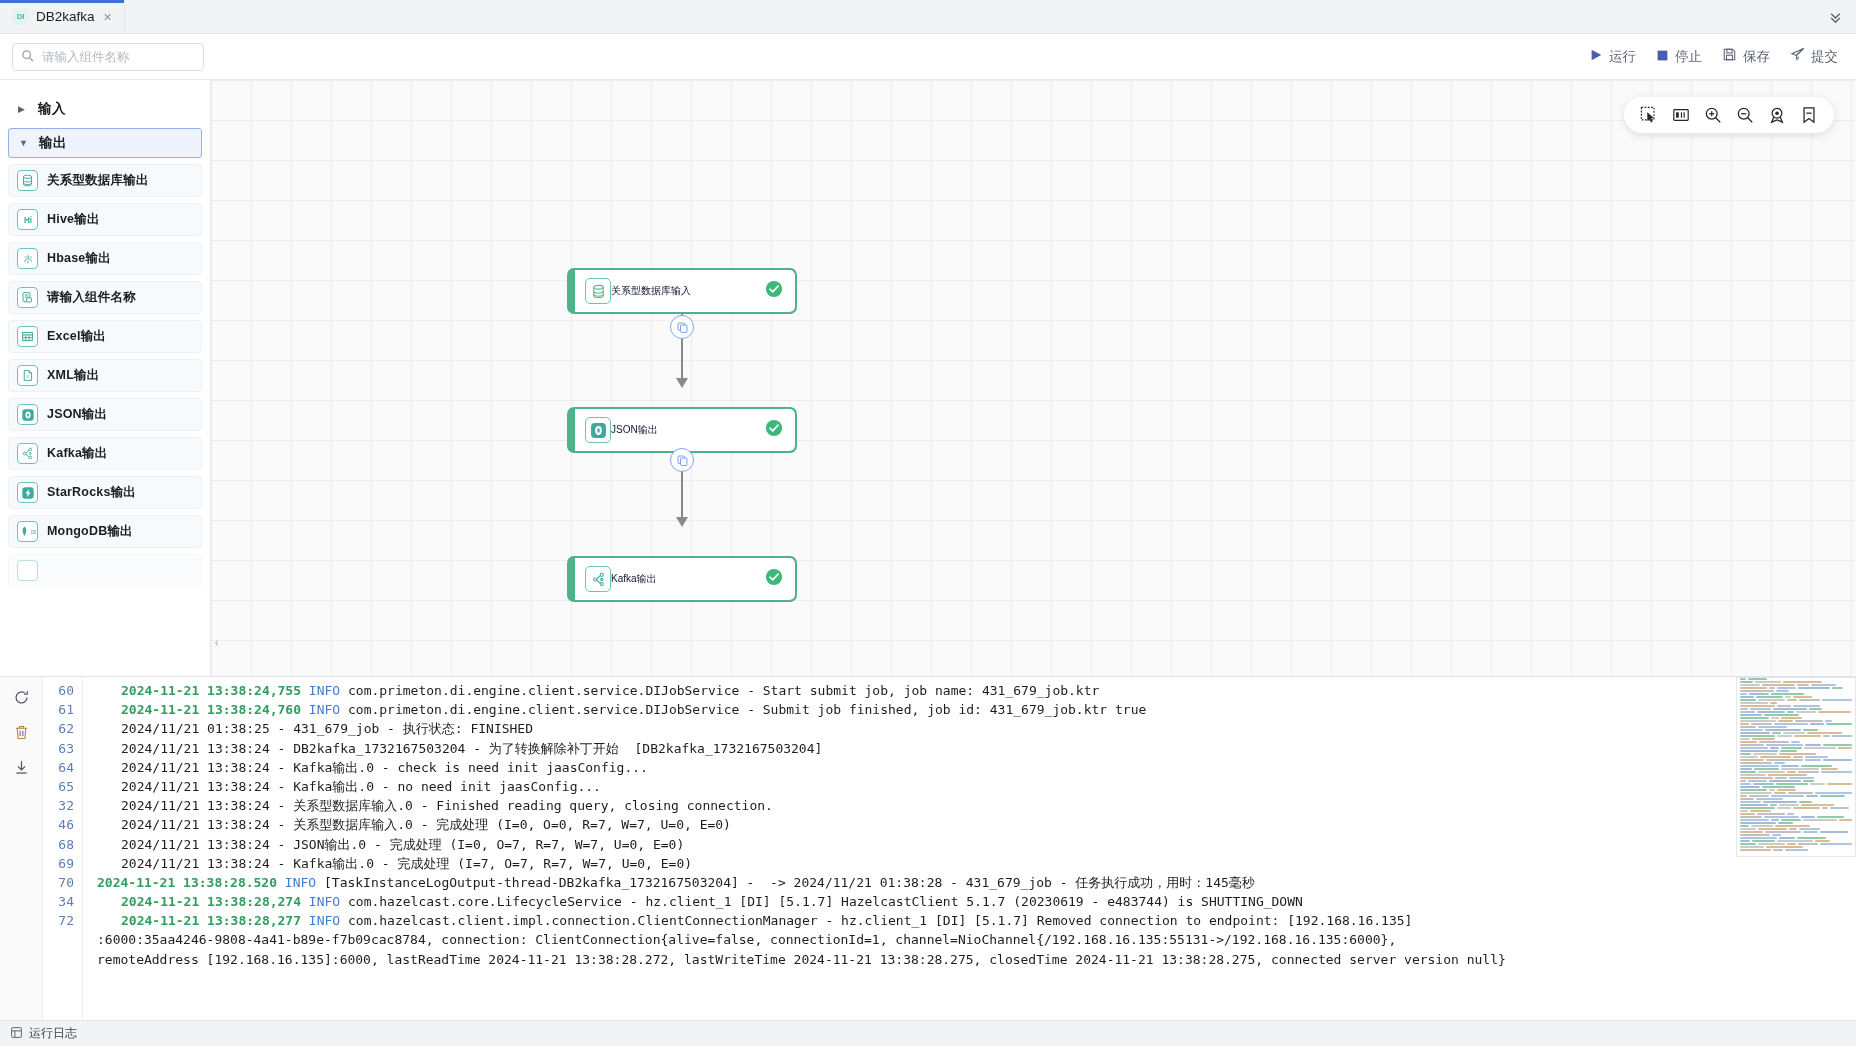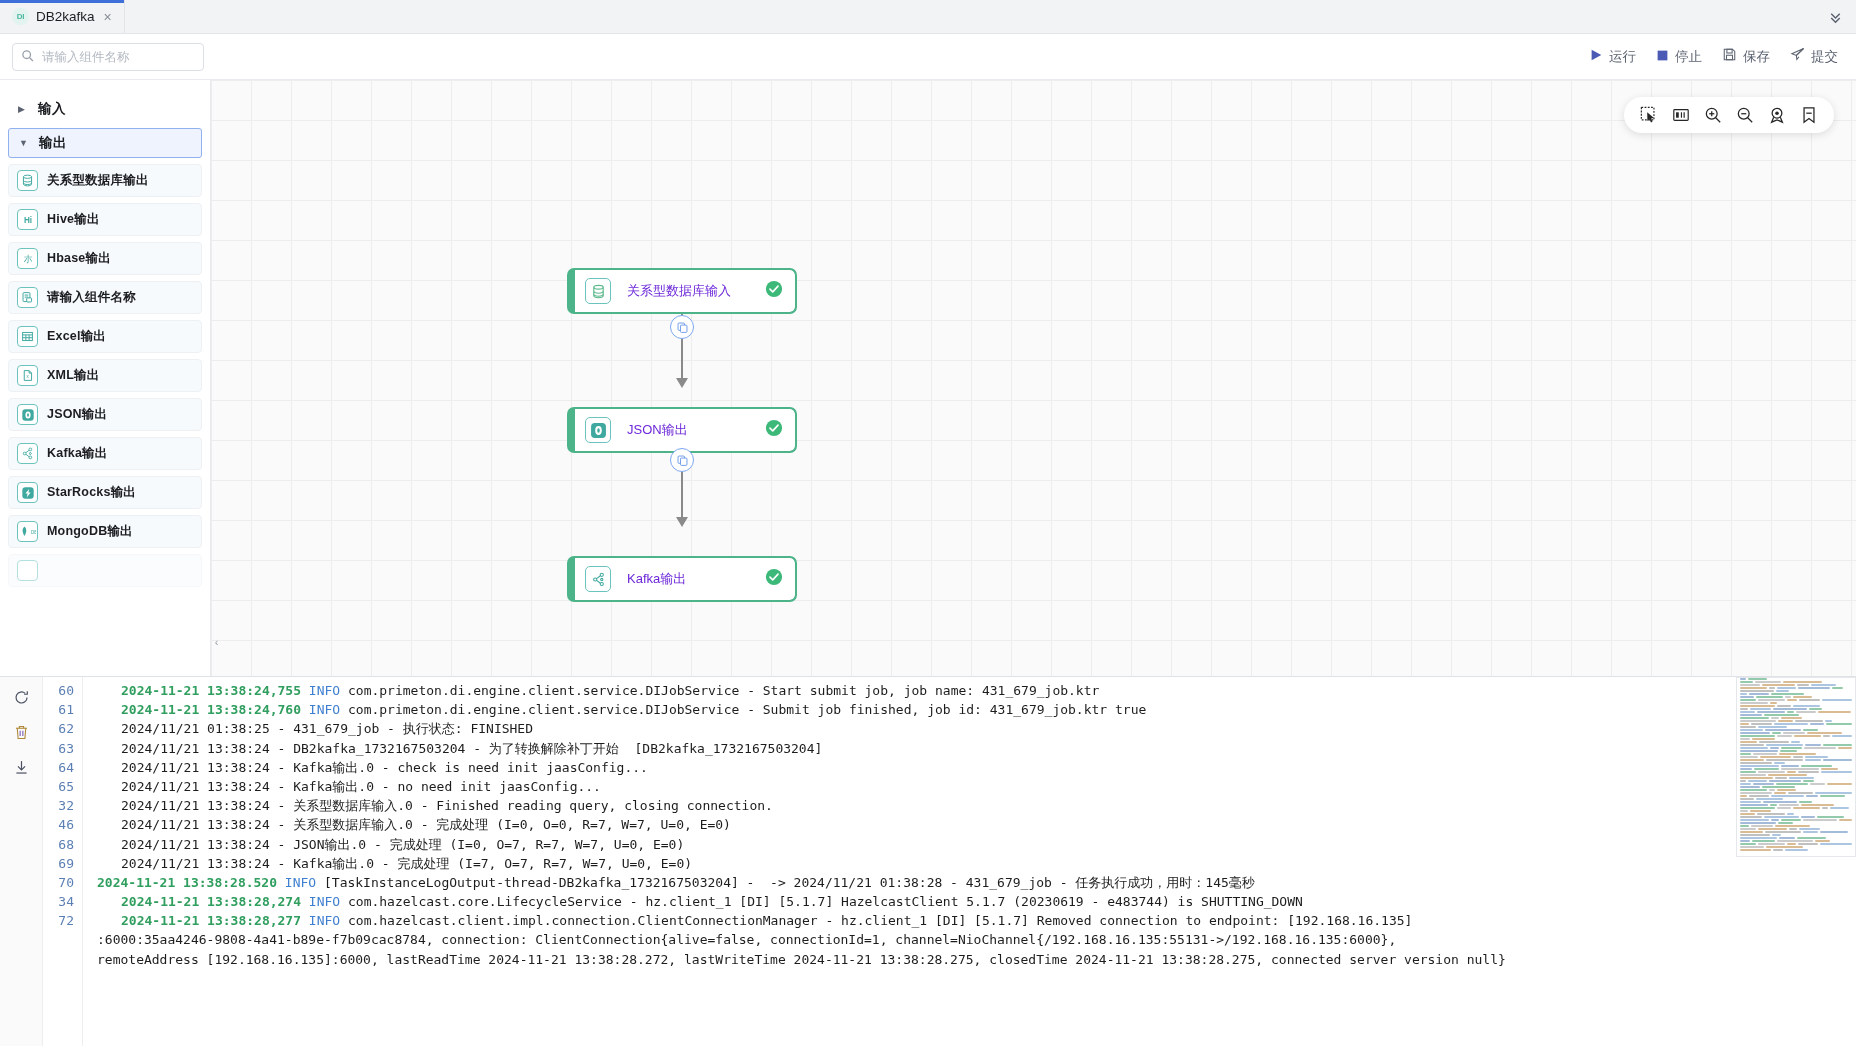--- a/index.html
+++ b/index.html
@@ -115,21 +115,21 @@
     display: flex; align-items: center; overflow: hidden;
   }
   .node-inner {
     position: absolute; left: 6px; top: 0; right: 0; bottom: 0; background: #fff;
     border-radius: 0 5px 5px 0; display: flex; align-items: center; padding: 0 12px 0 10px;
   }
   .node-ico {
     width: 26px; height: 26px; border: 1px solid #6cc3bd; border-radius: 5px;
     display: flex; align-items: center; justify-content: center; flex: 0 0 26px; background: #fff;
   }
-  .node-label { flex: 1; font-size: 13px; color: #6d28d9; margin-left: 16px; }
+  .node-label { flex: 1; font-size: 10px; color: #0f172a; }
   .node-check { flex: 0 0 auto; }
 
   .edge-line { position: absolute; background: #8a8a8a; width: 2px; }
   .edge-arrow {
     position: absolute; width: 0; height: 0;
     border-left: 6px solid transparent; border-right: 6px solid transparent;
     border-top: 10px solid #8a8a8a;
   }
   .edge-badge {
     position: absolute; width: 24px; height: 24px; border-radius: 50%;
@@ -883,15 +883,25 @@
             </div>
             <div class="mm-row">
               <span class="mm-seg" style="width: 31px; background: rgb(216, 184, 143);"></span>
               <span class="mm-seg" style="width: 10px; background: rgb(189, 189, 189);"></span>
               <span class="mm-seg" style="width: 23px; background: rgb(168, 195, 224);"></span>
             </div>
           </div>
       </div>
     </div>
 
+    <div class="statusbar">
+      <span>
+        <svg width="13" height="13" viewBox="0 0 16 16" fill="none" stroke="#5b6270" stroke-width="1.2">
+          <rect x="2" y="2" width="12" height="12" rx="1"></rect>
+            <line x1="2" y1="6" x2="14" y2="6"></line>
+            <line x1="6" y1="6" x2="6" y2="14"></line>
+        </svg>
+      </span>
+      <span class="status-label">运行日志</span>
+    </div>
   </div>
 
 </div>
 
 </body></html>

